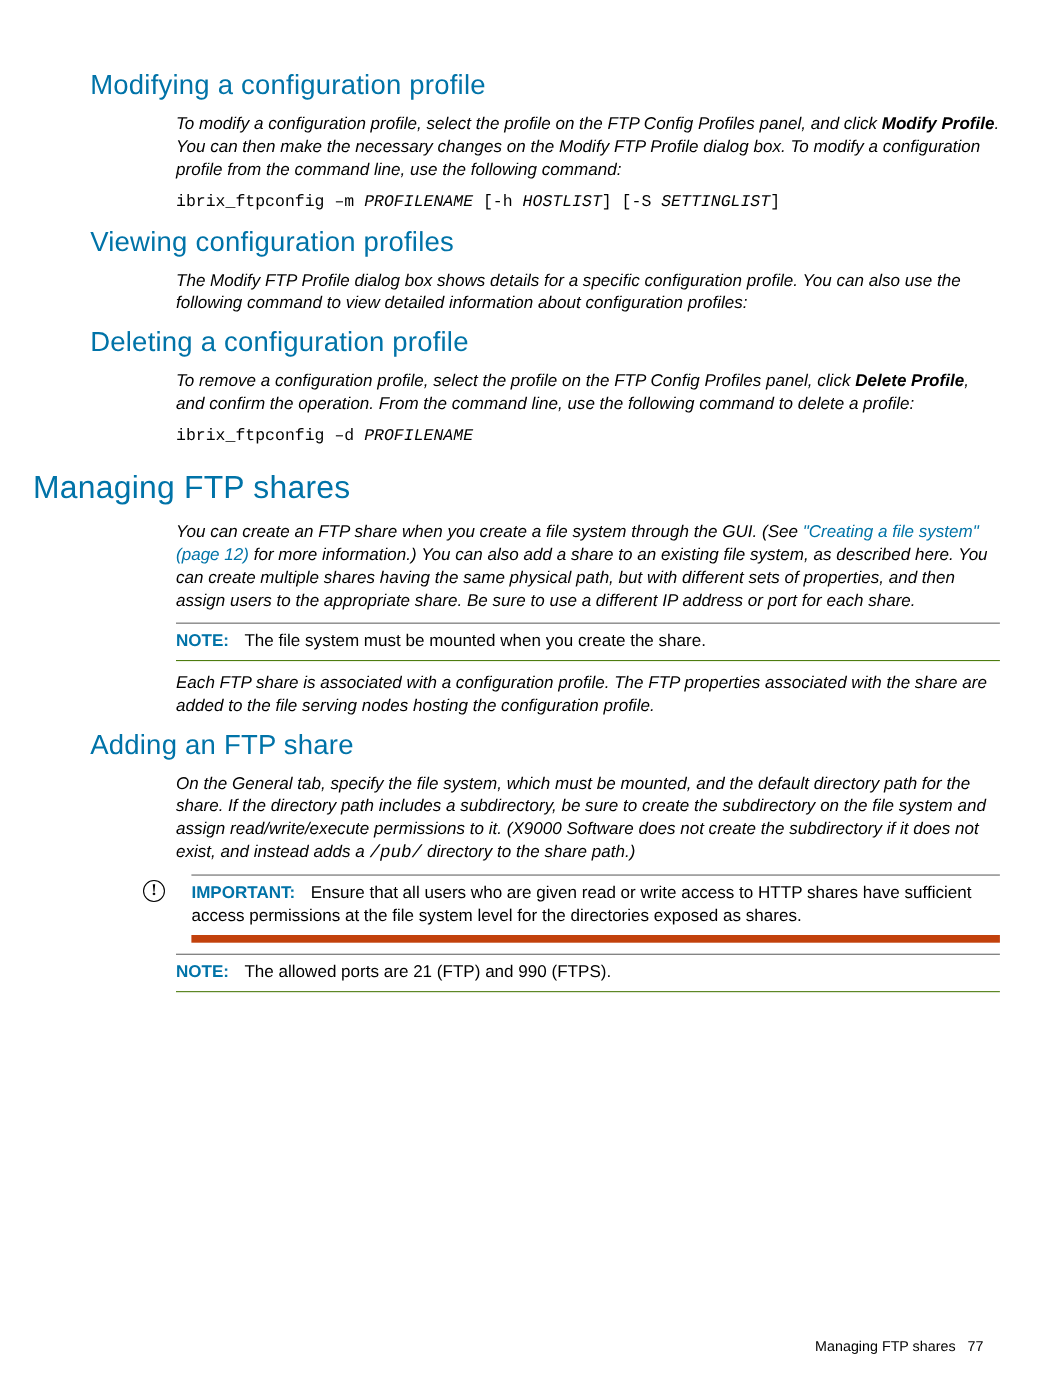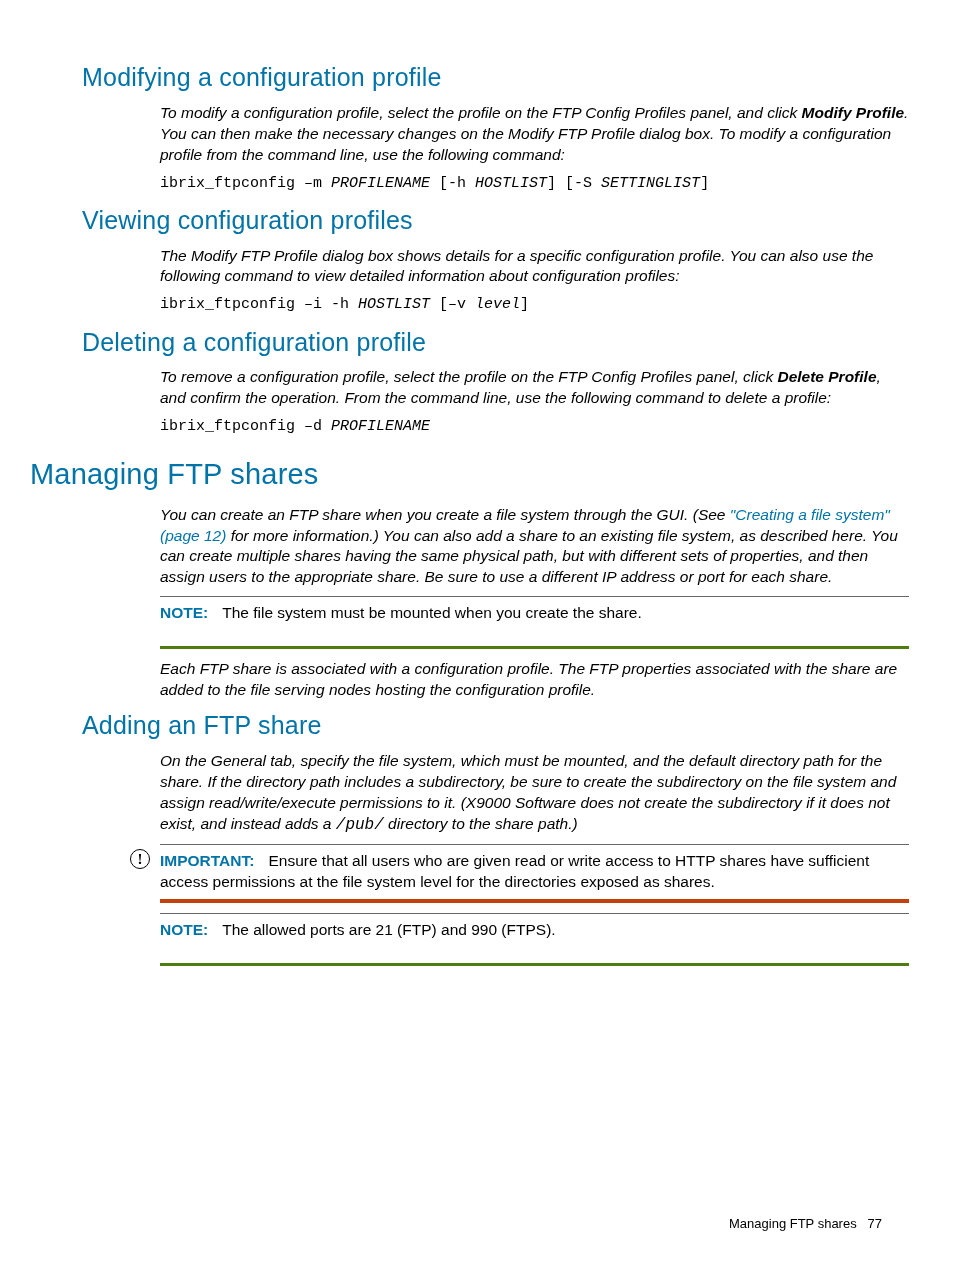--- a/index.html
+++ b/index.html
@@ -46,22 +46,22 @@
   .italic-mono {
     font-family: "Courier New", monospace;
     font-style: italic;
     font-size: 15px;
   }
   .link {
     color: #0073a8;
   }
   .note-box, .imp-box {
     border-top: 1px solid #666;
-    border-bottom: 3px solid #4d7c0f;
-    padding: 6px 0 22px 0;
+    border-bottom: 1px solid #4d7c0f;
+    padding: 6px 0 6px 0;
     margin: 8px 0 10px 72px;
   }
   .imp-wrap {
     display: flex;
     align-items: flex-start;
     margin: 8px 0 10px 42px;
   }
   .imp-icon {
     flex: 0 0 30px;
     position: relative;
@@ -74,41 +74,42 @@
     display: flex;
     align-items: center;
     justify-content: center;
     font-weight: bold;
     font-family: Georgia, serif;
     font-size: 15px;
   }
   .imp-content {
     flex: 1;
     border-top: 1px solid #666;
-    border-bottom: 4px solid #c2410c;
+    border-bottom: 7px solid #c2410c;
     padding: 6px 0 6px 0;
+    margin-left: 14px;
   }
   .note-label {
     font-weight: bold;
     color: #0073a8;
     margin-right: 14px;
   }
   .imp-label {
     font-weight: bold;
     color: #0073a8;
     margin-right: 14px;
   }
   .inline-mono {
     font-family: "Courier New", monospace;
     font-size: 16px;
   }
   .footer {
     position: absolute;
     bottom: 38px;
-    right: 62px;
+    right: 50px;
     font-size: 13px;
   }
   .cmdline {
     margin: 2px 0 10px 72px;
     font-family: "Courier New", monospace;
     font-size: 15px;
     white-space: pre;
   }
 </style>
 </head>
@@ -121,21 +122,20 @@
     <p>
       <span>To modify a configuration profile, select the profile on the FTP Config Profiles panel, and click </span><span class="bold">Modify Profile</span><span>. You can then make the necessary changes on the Modify FTP Profile dialog box. To modify a configuration profile from the command line, use the following command:</span>
     </p>
   </div>
   <div class="cmdline"><span>ibrix_ftpconfig –m </span><span class="italic-mono">PROFILENAME</span><span> [-h </span><span class="italic-mono">HOSTLIST</span><span>] [-S </span><span class="italic-mono">SETTINGLIST</span><span>]</span></div>
 
   <div class="h2">Viewing configuration profiles</div>
   <div class="body-block">
     <p>The Modify FTP Profile dialog box shows details for a specific configuration profile. You can also use the following command to view detailed information about configuration profiles:</p>
   </div>
-  <div class="cmdline"><span>ibrix_ftpconfig –i -h </span><span class="italic-mono">HOSTLIST</span><span> [–v </span><span class="italic-mono">level</span><span>]</span></div>
 
   <div class="h2">Deleting a configuration profile</div>
   <div class="body-block">
     <p>
       <span>To remove a configuration profile, select the profile on the FTP Config Profiles panel, click </span><span class="bold">Delete Profile</span><span>, and confirm the operation. From the command line, use the following command to delete a profile:</span>
     </p>
   </div>
   <div class="cmdline"><span>ibrix_ftpconfig –d </span><span class="italic-mono">PROFILENAME</span></div>
 
   <div class="h1">Managing FTP shares</div>

